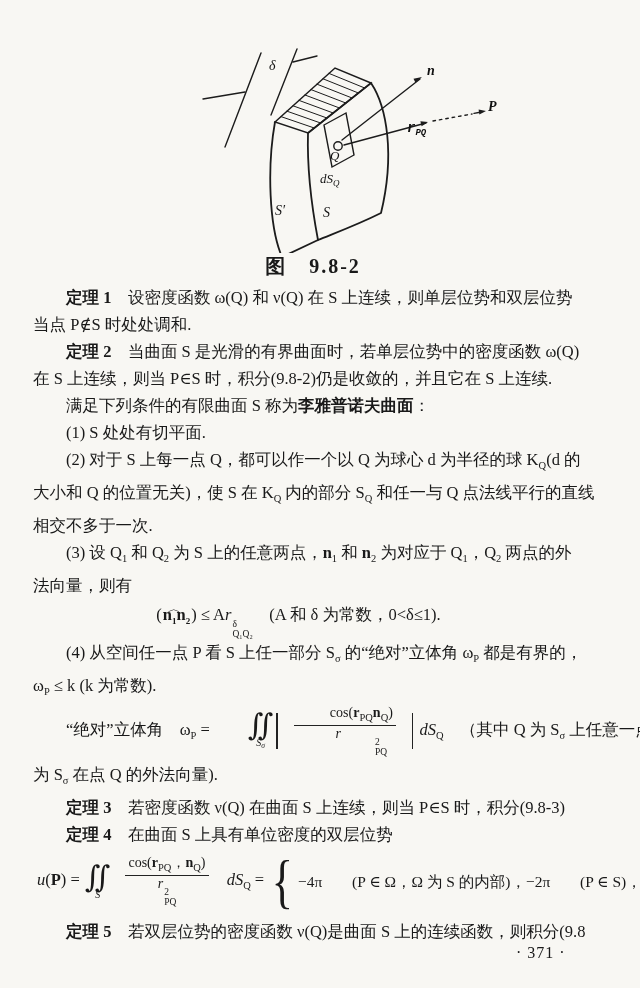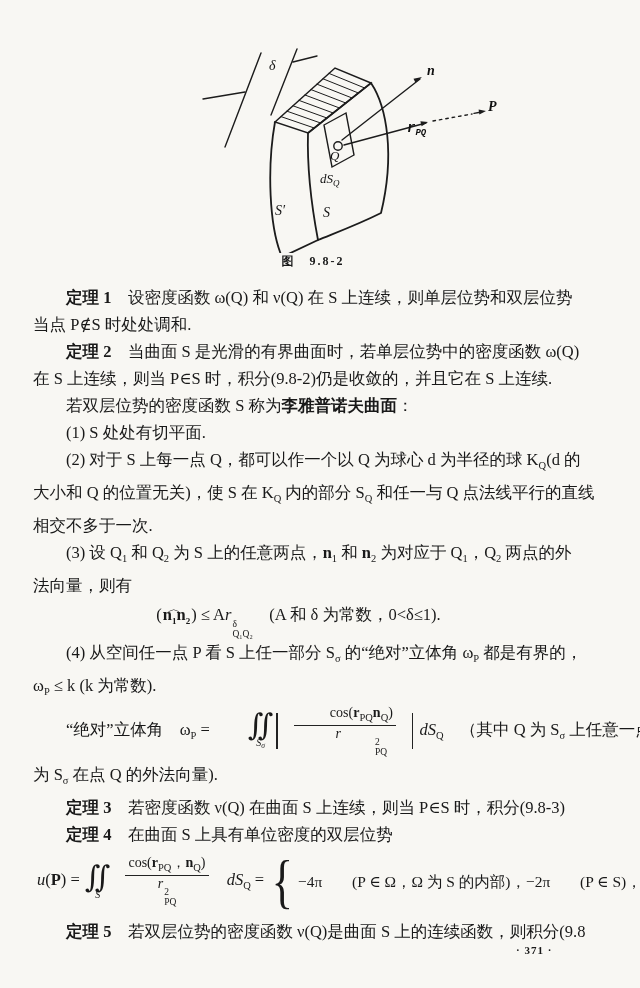--- a/index.html
+++ b/index.html
@@ -9,21 +9,21 @@
     font-family:"Liberation Serif","DejaVu Serif",serif;
   }
   .page{position:absolute;inset:0;}
   
   .figure{position:absolute;left:175px;top:35px;width:340px;height:218px;}
   .figure svg{position:absolute;left:0;top:0;}
   .fig-label{position:absolute;font-style:italic;font-size:14px;color:#111;font-family:"Liberation Serif","DejaVu Serif",serif;}
   .fig-label .lbl-sub{font-size:9px;vertical-align:-3px;}
   .bold-lbl{font-weight:bold;}
   .caption{position:absolute;left:0;top:253px;width:640px;text-align:center;padding-right:14px;box-sizing:border-box;
-    font-size:12px;font-weight:bold;letter-spacing:2px;}
+    font-size:20px;font-weight:bold;letter-spacing:2px;}
   
   .body-text{position:absolute;left:33px;right:26px;top:284px;font-size:16.5px;}
   .line{min-height:27px;line-height:27px;white-space:nowrap;}
   .ind{text-indent:2em;}
   .fA{text-align:center;min-height:32px;line-height:32px;padding-right:50px;}
   .fB{min-height:50px;line-height:50px;}
   .fC{min-height:64px;line-height:64px;padding-left:4px;}
   .seg-t{}
   .seg-b{font-weight:bold;}
   .seg-i{font-style:italic;}
@@ -38,21 +38,21 @@
   .iint-lim .seg-sub{font-size:7.5px;vertical-align:-2px;}
   .vbar{display:inline-block;width:1.4px;height:36px;background:#222;vertical-align:middle;margin:0 2px;}
   .cases{display:inline-flex;align-items:center;vertical-align:middle;}
   .brace{font-size:60px;line-height:58px;font-weight:400;transform:scaleX(.75);display:inline-block;margin-right:1px;}
   .case-col{display:inline-flex;gap:0;}
   .case-row{display:flex;line-height:19px;font-size:15.5px;white-space:nowrap;}
   .case-v{width:54px;text-align:left;}
   .hat{position:relative;padding:0 1px;font-weight:bold;}
   .hat-mark{position:absolute;top:-12px;left:42%;transform:translateX(-50%) scaleY(.7);font-size:13px;font-weight:normal;}
   .hat .seg-sub{font-size:9px;}
-  .page-number{position:absolute;left:516px;top:944px;font-size:11px;font-weight:bold;letter-spacing:1px;}
+  .page-number{position:absolute;left:516px;top:944px;font-size:16px;font-weight:normal;letter-spacing:1px;}
 </style>
 </head>
 <body>
 
 <div class="page">
 
   <div class="figure">
     <svg width="340" height="218" viewBox="0 0 340 218">
       <g stroke="#1c1c1c" stroke-width="1.4" fill="none" stroke-linecap="round">
 
@@ -110,21 +110,21 @@
     <span class="fig-label" style="left:148px;top:170px;">S</span>
   </div>
 
   <div class="caption">图　9.8-2</div>
 
   <div class="body-text">
       <div class="line ind"><span class="seg-b">定理 1</span><span class="seg-t">　设密度函数 ω(Q) 和 ν(Q) 在 S 上连续，则单层位势和双层位势</span></div>
       <div class="line "><span class="seg-t">当点 P∉S 时处处调和.</span></div>
       <div class="line ind"><span class="seg-b">定理 2</span><span class="seg-t">　当曲面 S 是光滑的有界曲面时，若单层位势中的密度函数 ω(Q)</span></div>
       <div class="line "><span class="seg-t">在 S 上连续，则当 P∈S 时，积分(9.8-2)仍是收敛的，并且它在 S 上连续.</span></div>
-      <div class="line ind"><span class="seg-t">若双层位势的密度函数 S 称为</span><span class="seg-b">李雅普诺夫曲面</span><span class="seg-t">：</span></div>
+      <div class="line ind"><span class="seg-t">满足下列条件的有限曲面 S 称为</span><span class="seg-b">李雅普诺夫曲面</span><span class="seg-t">：</span></div>
       <div class="line ind"><span class="seg-t">(1) S 处处有切平面.</span></div>
       <div class="line ind"><span class="seg-t">(2) 对于 S 上每一点 Q，都可以作一个以 Q 为球心 d 为半径的球 K</span><span class="seg-sub">Q</span><span class="seg-t">(d 的</span></div>
       <div class="line "><span class="seg-t">大小和 Q 的位置无关)，使 S 在 K</span><span class="seg-sub">Q</span><span class="seg-t"> 内的部分 S</span><span class="seg-sub">Q</span><span class="seg-t"> 和任一与 Q 点法线平行的直线</span></div>
       <div class="line "><span class="seg-t">相交不多于一次.</span></div>
       <div class="line ind"><span class="seg-t">(3) 设 Q</span><span class="seg-sub">1</span><span class="seg-t"> 和 Q</span><span class="seg-sub">2</span><span class="seg-t"> 为 S 上的任意两点，</span><span class="seg-b">n</span><span class="seg-sub">1</span><span class="seg-t"> 和 </span><span class="seg-b">n</span><span class="seg-sub">2</span><span class="seg-t"> 为对应于 Q</span><span class="seg-sub">1</span><span class="seg-t">，Q</span><span class="seg-sub">2</span><span class="seg-t"> 两点的外</span></div>
       <div class="line "><span class="seg-t">法向量，则有</span></div>
       <div class="line fA"><span class="seg-t">(</span><span class="hat"><span class="hat-mark">︿</span><span class="seg-b">n</span><span class="seg-sub">1</span><span class="seg-b">n</span><span class="seg-sub">2</span></span><span class="seg-t">) ≤ A</span><span class="seg-i">r</span><span class="ss">
           <span class="ss-sup">δ</span>
           <span class="ss-sub">Q₁Q₂</span>
         </span><span class="seg-t">　(A 和 δ 为常数，0&lt;δ≤1).</span></div>

